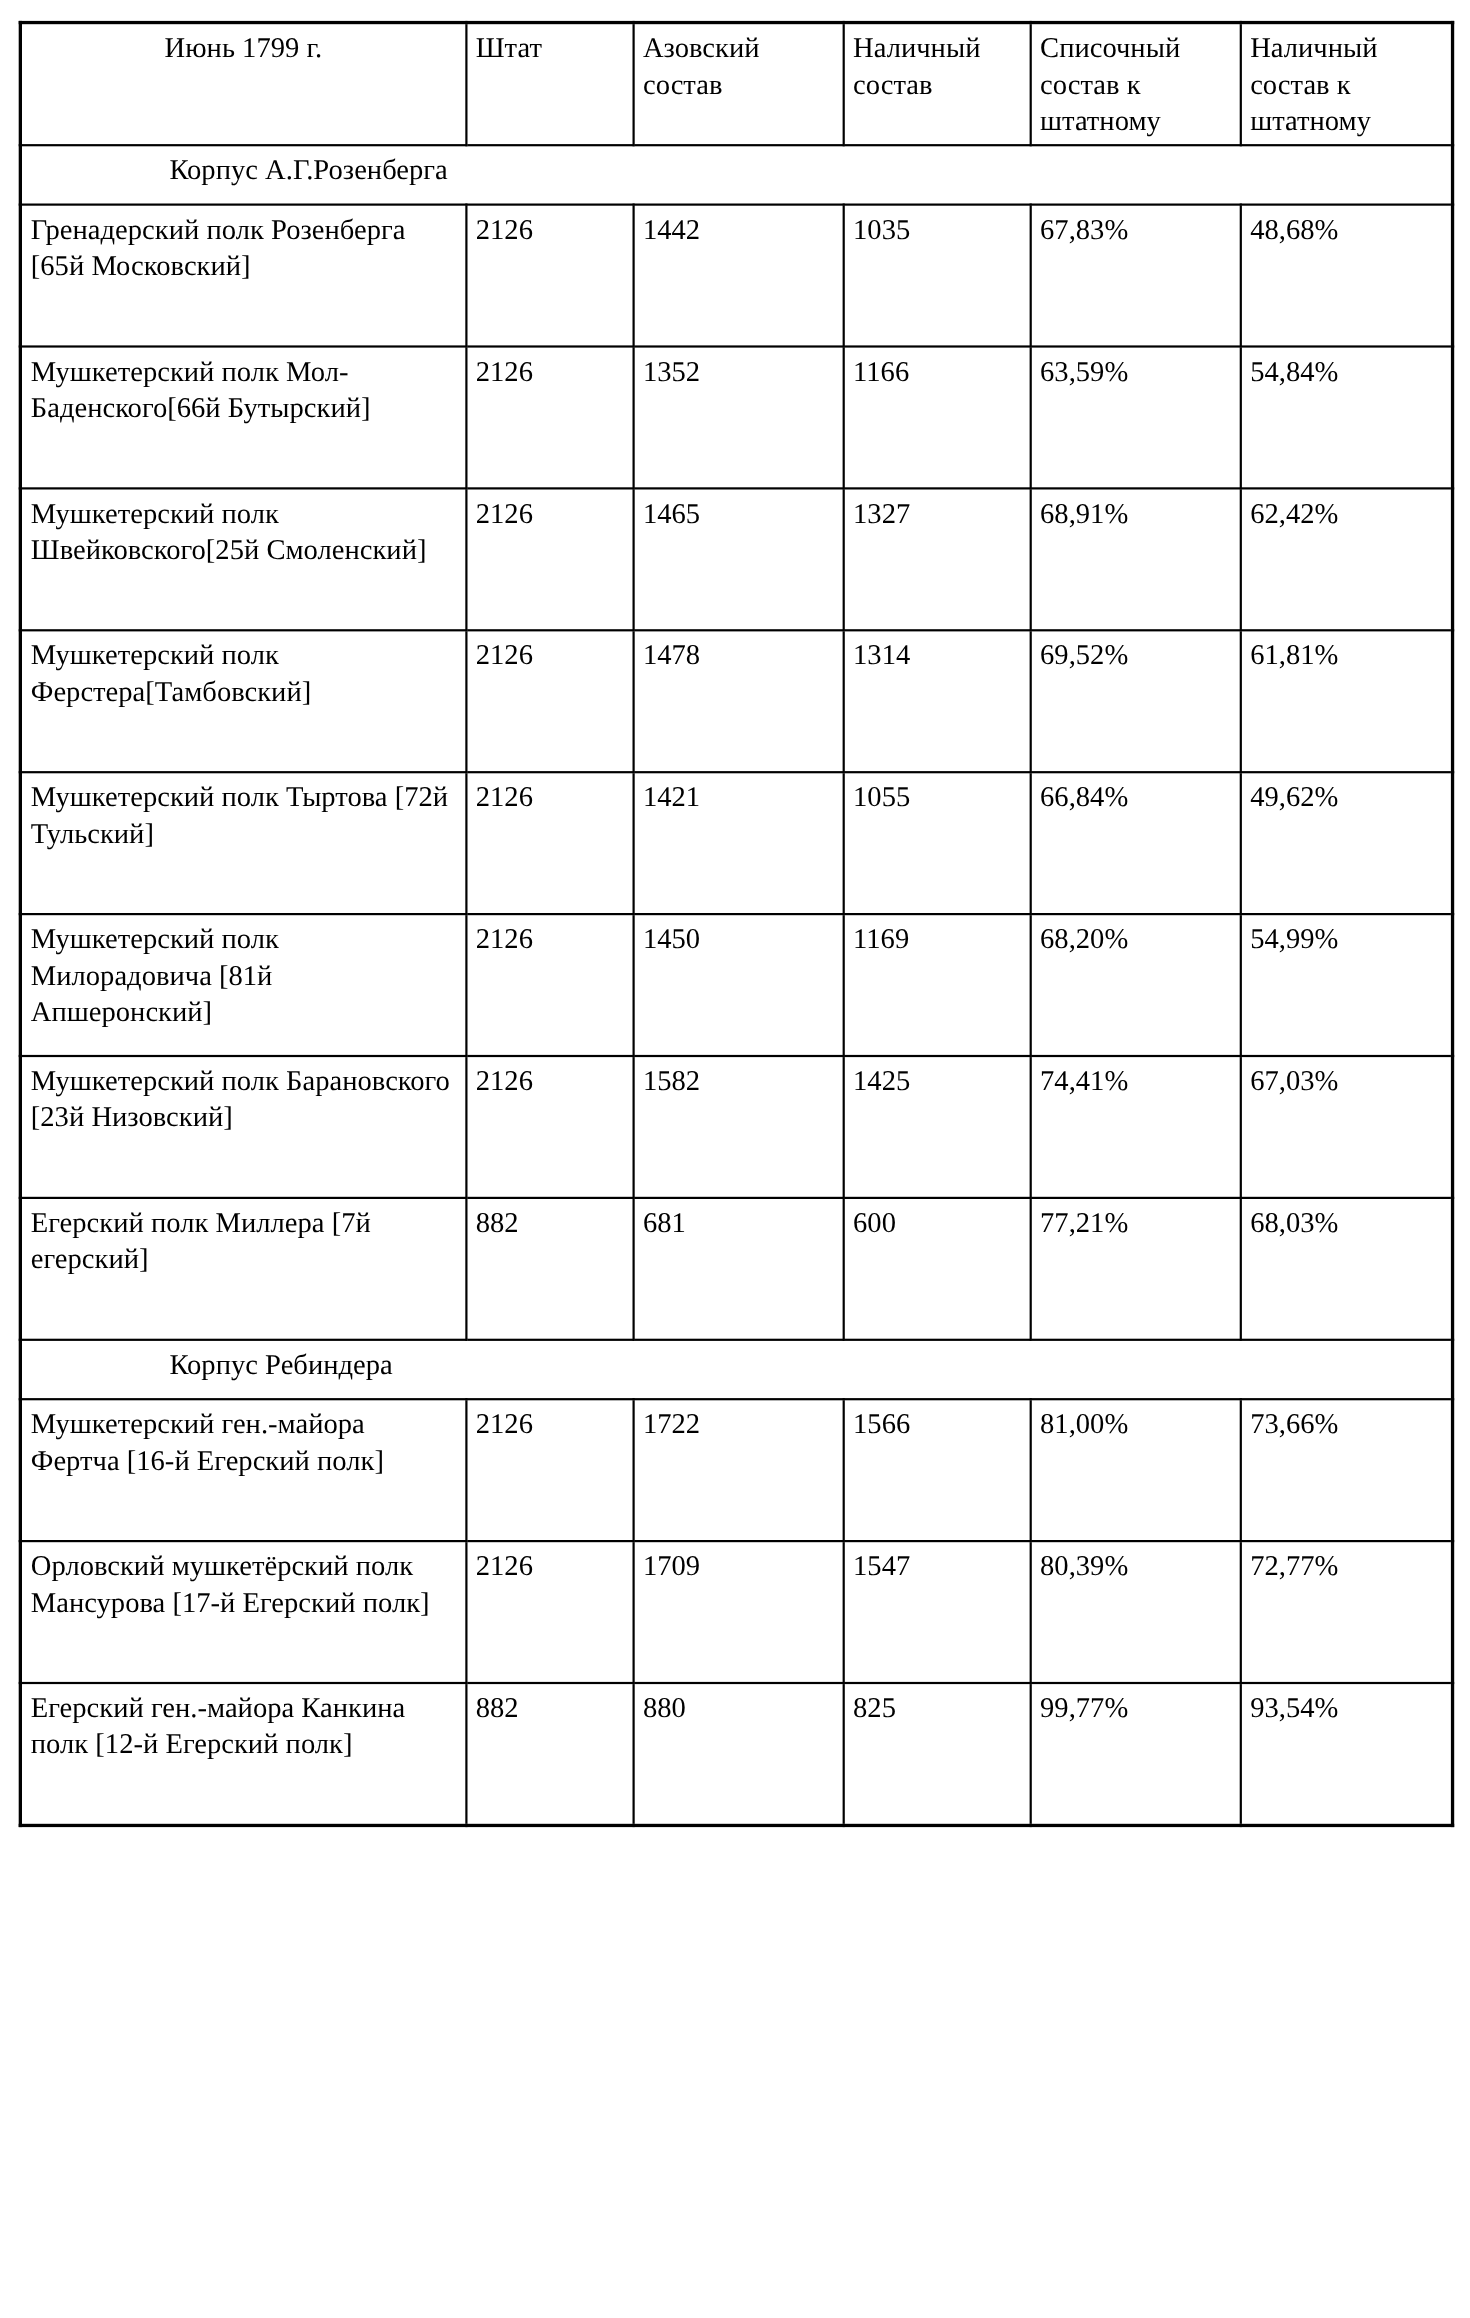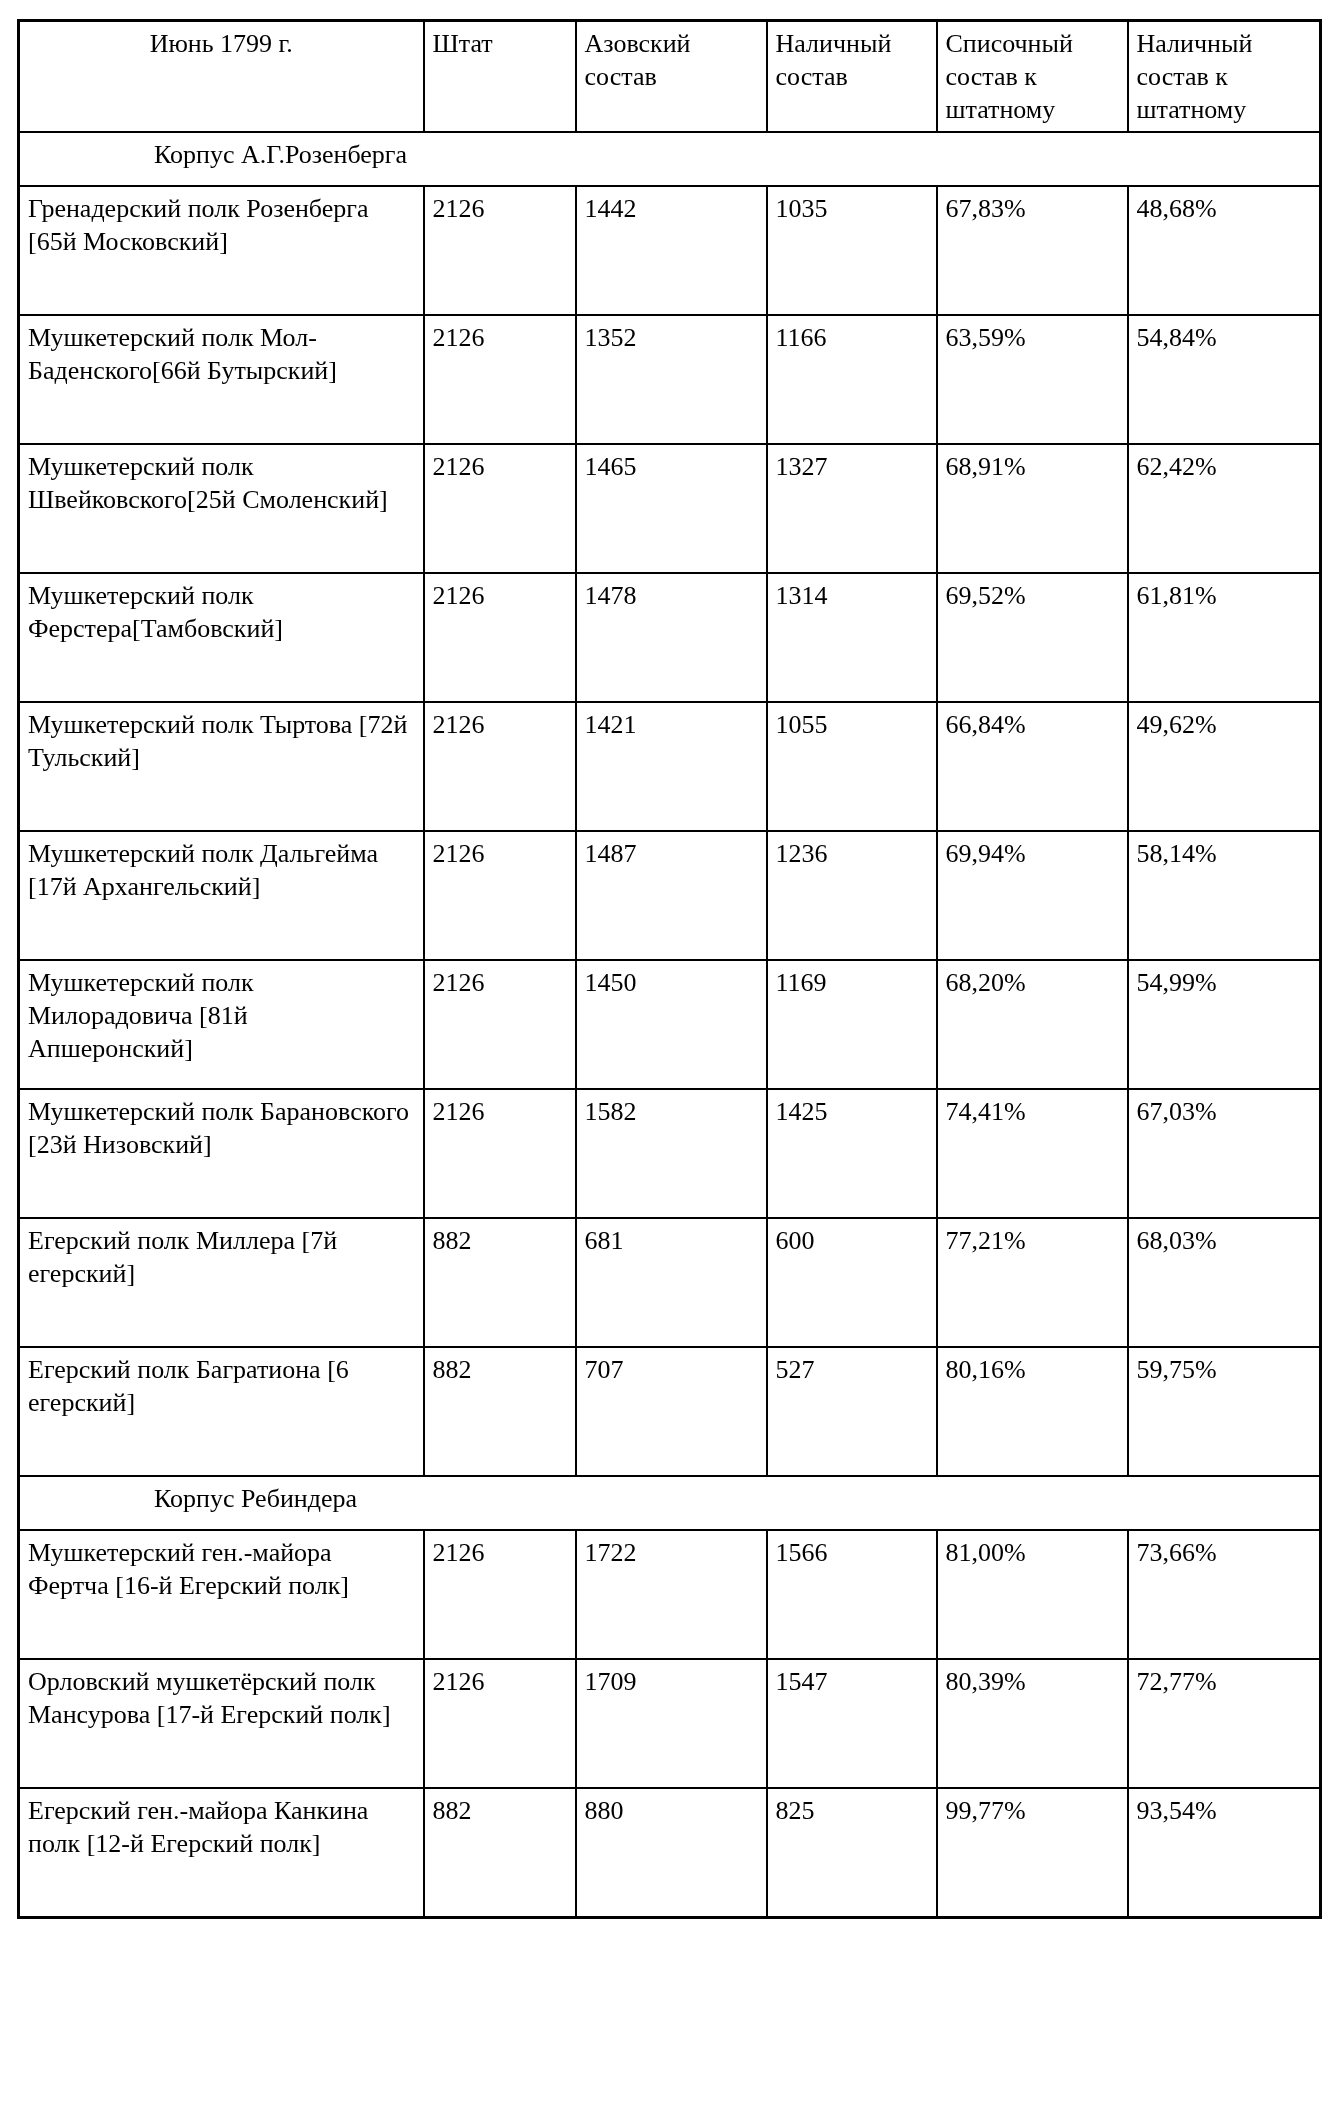--- a/index.html
+++ b/index.html
@@ -94,28 +94,20 @@
         </tr>
         <tr class="data-row">
           <td>Мушкетерский полк Тыртова [72й Тульский]</td>
           <td>2126</td>
           <td>1421</td>
           <td>1055</td>
           <td>66,84%</td>
           <td>49,62%</td>
         </tr>
         <tr class="data-row">
-          <td>Мушкетерский полк Дальгейма [17й Архангельский]</td>
-          <td>2126</td>
-          <td>1487</td>
-          <td>1236</td>
-          <td>69,94%</td>
-          <td>58,14%</td>
-        </tr>
-        <tr class="data-row">
           <td>Мушкетерский полк Милорадовича [81й Апшеронский]</td>
           <td>2126</td>
           <td>1450</td>
           <td>1169</td>
           <td>68,20%</td>
           <td>54,99%</td>
         </tr>
         <tr class="data-row">
           <td>Мушкетерский полк Барановского [23й Низовский]</td>
           <td>2126</td>
@@ -124,28 +116,20 @@
           <td>74,41%</td>
           <td>67,03%</td>
         </tr>
         <tr class="data-row">
           <td>Егерский полк Миллера [7й егерский]</td>
           <td>882</td>
           <td>681</td>
           <td>600</td>
           <td>77,21%</td>
           <td>68,03%</td>
-        </tr>
-        <tr class="data-row">
-          <td>Егерский полк Багратиона [6 егерский]</td>
-          <td>882</td>
-          <td>707</td>
-          <td>527</td>
-          <td>80,16%</td>
-          <td>59,75%</td>
         </tr>
         <tr class="section-row">
           <td class="section-cell" colspan="6">Корпус Ребиндера</td>
         </tr>
         <tr class="data-row">
           <td>Мушкетерский ген.-майора Фертча [16-й Егерский полк]</td>
           <td>2126</td>
           <td>1722</td>
           <td>1566</td>
           <td>81,00%</td>

